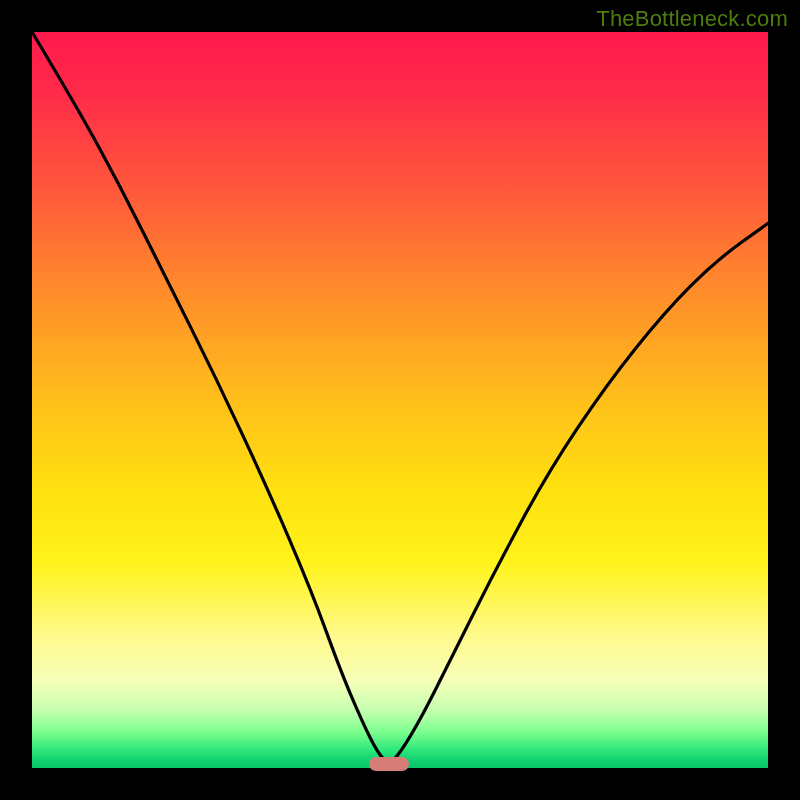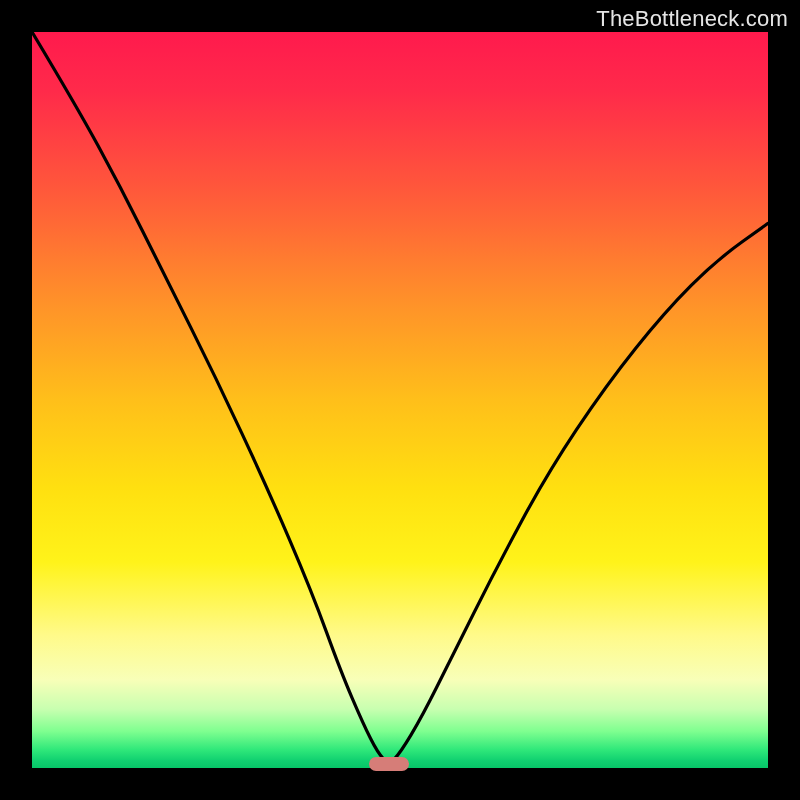--- a/index.html
+++ b/index.html
@@ -39,21 +39,21 @@
       #7fff90 95%,
       #30e87a 97.5%,
       #10d070 99%,
       #07c568 100%
     );
   }
   .watermark {
     position: absolute;
     top: 6px;
     right: 12px;
-    color: #e5e5e5;
+    color: #4d7c0f;
     font-size: 22px;
     font-weight: 500;
     letter-spacing: 0.2px;
     user-select: none;
   }
   svg.curve {
     position: absolute;
     top: 0;
     left: 0;
     width: 736px;

